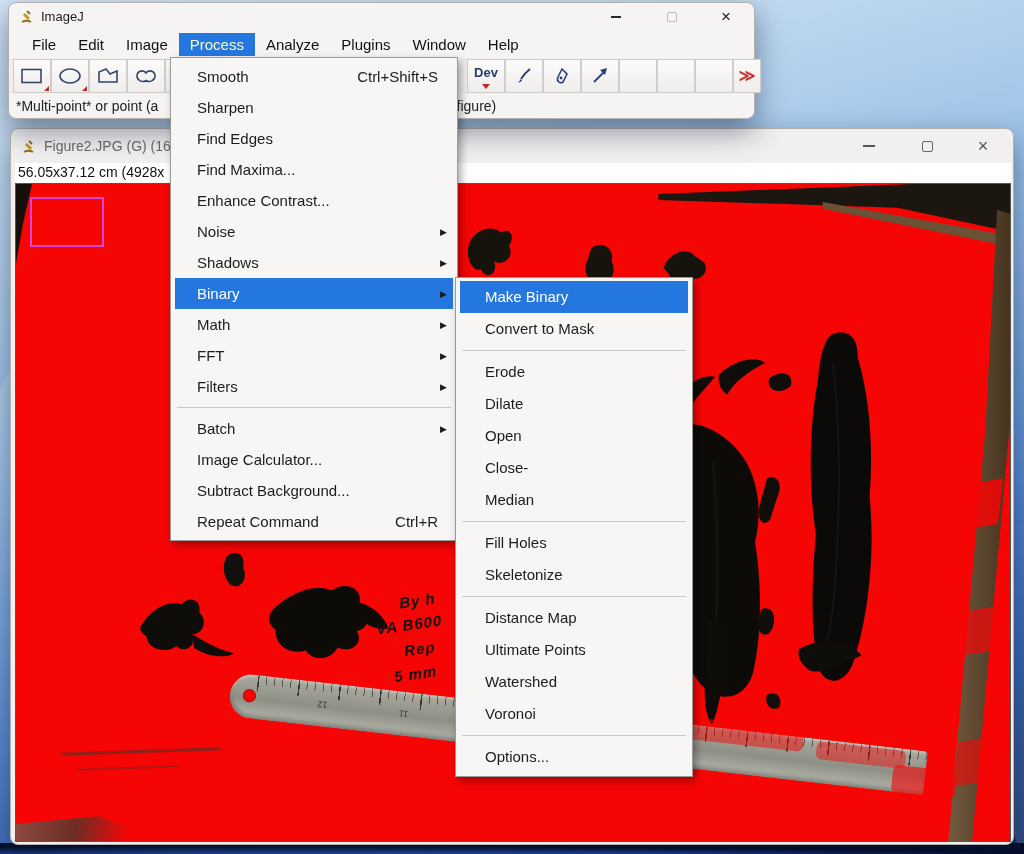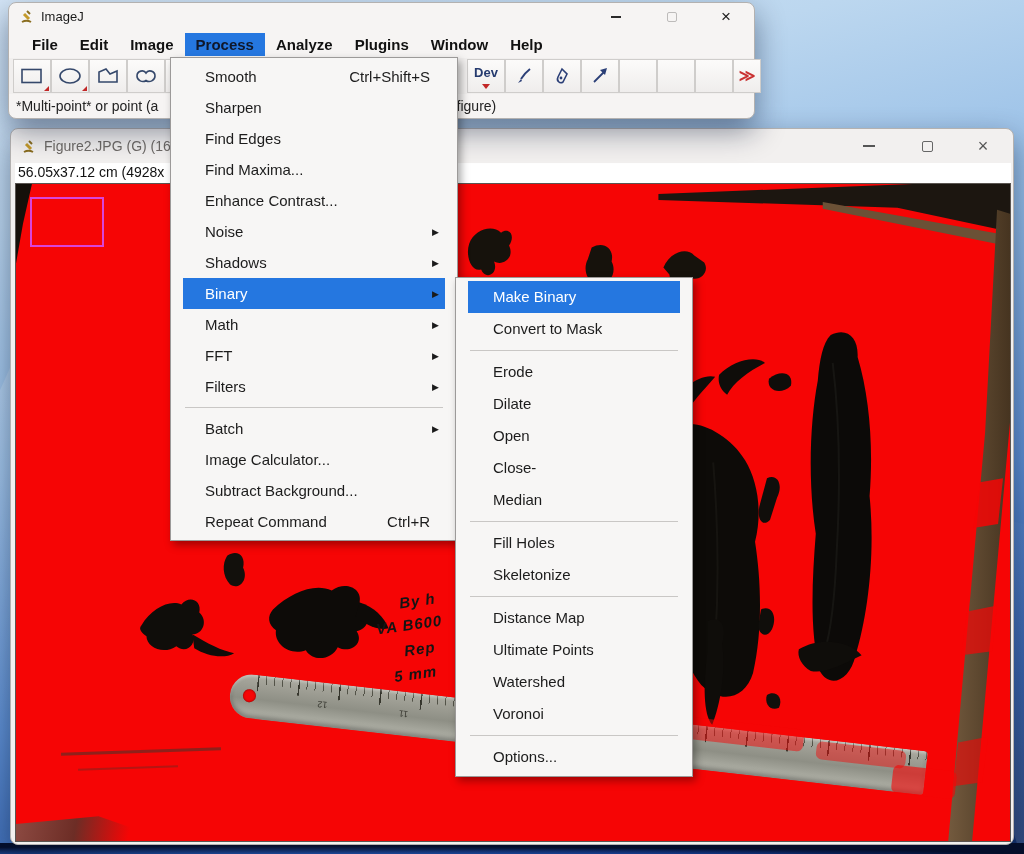--- a/index.html
+++ b/index.html
@@ -22,22 +22,22 @@
 
   
   #imagej { left:8px; top:2px; width:747px; height:117px; z-index:20; background:#f6f4f3; }
   .ij-titlebar { position:absolute; left:0; top:0; right:0; height:27px; display:flex; align-items:center; padding-left:10px; }
   .ij-title { font-size:13px; color:#1b1b1b; margin-left:7px; }
   .winctrl { position:absolute; top:0; height:27px; width:40px; display:flex; align-items:center; justify-content:center; }
   .dash { width:10px; height:2px; background:#2a2a2a; }
   .maxbox { width:10px; height:10px; border:1.5px solid #bdbbba; border-radius:2px; }
   .closeglyph { font-size:17px; color:#1c1c1c; line-height:1; }
   .menubar { position:absolute; left:0; top:27px; right:0; height:28px; display:flex; align-items:center; padding-left:12px; font-size:15px; color:#111; }
-  .mb-item { padding:3px 11px;font-weight:bold; }
-  .mb-item.active { background:#2577e0; color:#0f172a; }
+  .mb-item { padding:3px 11px; }
+  .mb-item.active { background:#2577e0; color:#fef9c3; }
   .toolbar { position:absolute; left:0; top:55px; right:0; height:36px; background:#f1efee; }
   .tbtn { position:absolute; top:1px; width:38px; height:34px; border:1px solid #cfcdcb; background:linear-gradient(#fcfbfa,#efedec); }
   .tbtn svg { position:absolute; left:50%; top:50%; transform:translate(-50%,-50%); }
   .cornertri { position:absolute; right:1px; bottom:1px; width:0; height:0; border-left:5px solid transparent; border-bottom:5px solid #c22727; }
   .devtxt { position:absolute; width:100%; text-align:center; top:5px; font-size:13px; color:#253a6e; font-weight:bold; }
   .devcaret { position:absolute; left:50%; transform:translateX(-50%); bottom:3px; width:0; height:0; border-left:4px solid transparent; border-right:4px solid transparent; border-top:5px solid #c22727; }
   .chevrons { position:absolute; width:100%; text-align:center; top:6px; font-size:16px; font-weight:bold; color:#c93030; }
   .statusbar { position:absolute; left:0; top:91px; right:0; height:25px; font-size:14px; color:#222; }
   .status-left { position:absolute; left:7px; top:4px; white-space:nowrap; }
   .status-right { position:absolute; left:425px; top:4px; white-space:nowrap; }
@@ -70,21 +70,21 @@
     background-position:26px 0,26px 0,0 0;
     background-repeat:no-repeat;
     box-shadow:inset 0 2px 3px rgba(255,255,255,.35), inset 0 -3px 4px rgba(0,0,0,.3);
   }
   .ruler-hole { position:absolute; left:13px; top:15px; width:13px; height:13px; border-radius:50%; background:#f60505; box-shadow:inset 0 0 2px rgba(0,0,0,.6); }
   .rnum { position:absolute; top:17px; font-size:9px; color:#2b2b24; transform:rotate(180deg); opacity:.85; }
   .speck { position:absolute; background:#f60505; z-index:3; border-radius:6px; transform:rotate(6.5deg); }
   .smudge { position:absolute; z-index:2; }
 
   
-  .menu { position:absolute; background:#f7f6f5; border:1px solid #9c9a99; box-shadow:3px 4px 8px rgba(0,0,0,.35); padding:3px 12px; font-size:15px; color:#1c1c1c; }
+  .menu { position:absolute; background:#f7f6f5; border:1px solid #9c9a99; box-shadow:3px 4px 8px rgba(0,0,0,.35); padding:3px 4px; font-size:15px; color:#1c1c1c; }
   #process-menu { left:170px; top:57px; width:288px; z-index:50; }
   #binary-menu  { left:455px; top:277px; width:238px; z-index:60; }
   .mi { position:relative; height:31px; line-height:31px; padding-left:22px; white-space:nowrap; }
   #binary-menu .mi { height:32px; line-height:32px; padding-left:25px; }
   .mi.hl { background:#2577e0; color:#fff; }
   .sc { position:absolute; right:15px; }
   .arr { position:absolute; right:6px; top:50%; transform:translateY(-50%); font-size:9px; color:#1a1a1a; }
   .sep { height:1px; background:#c9c7c5; margin:5px 2px; }
 </style>
 </head>

